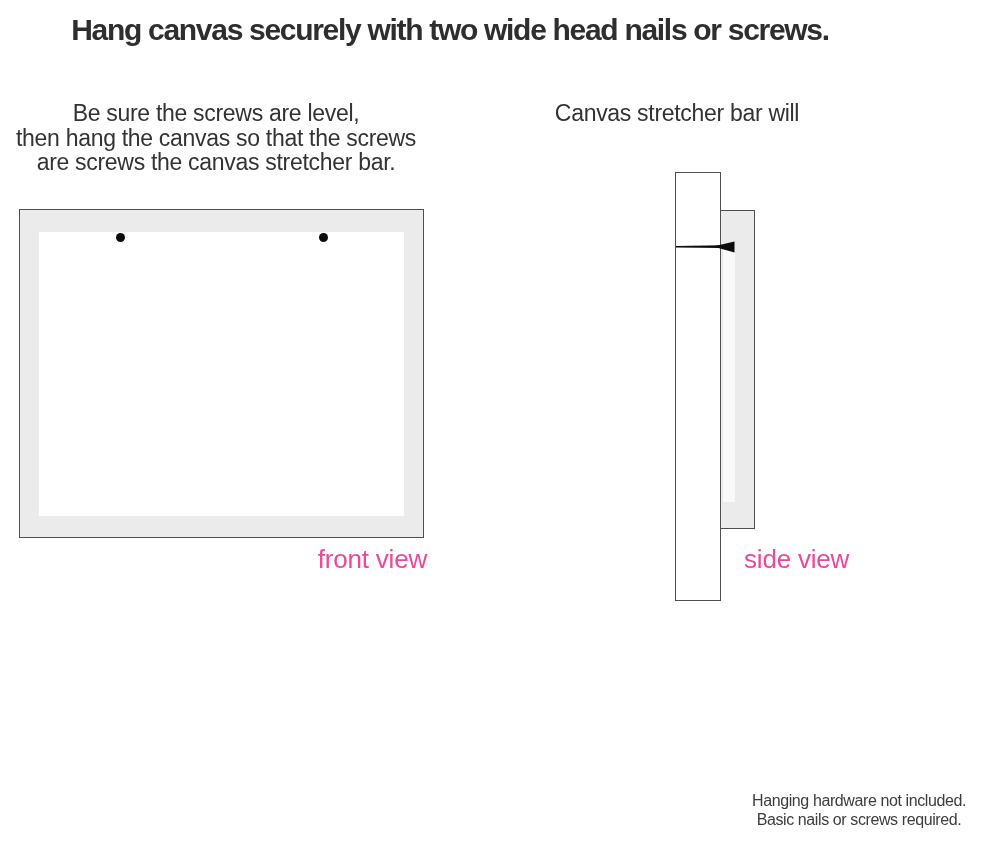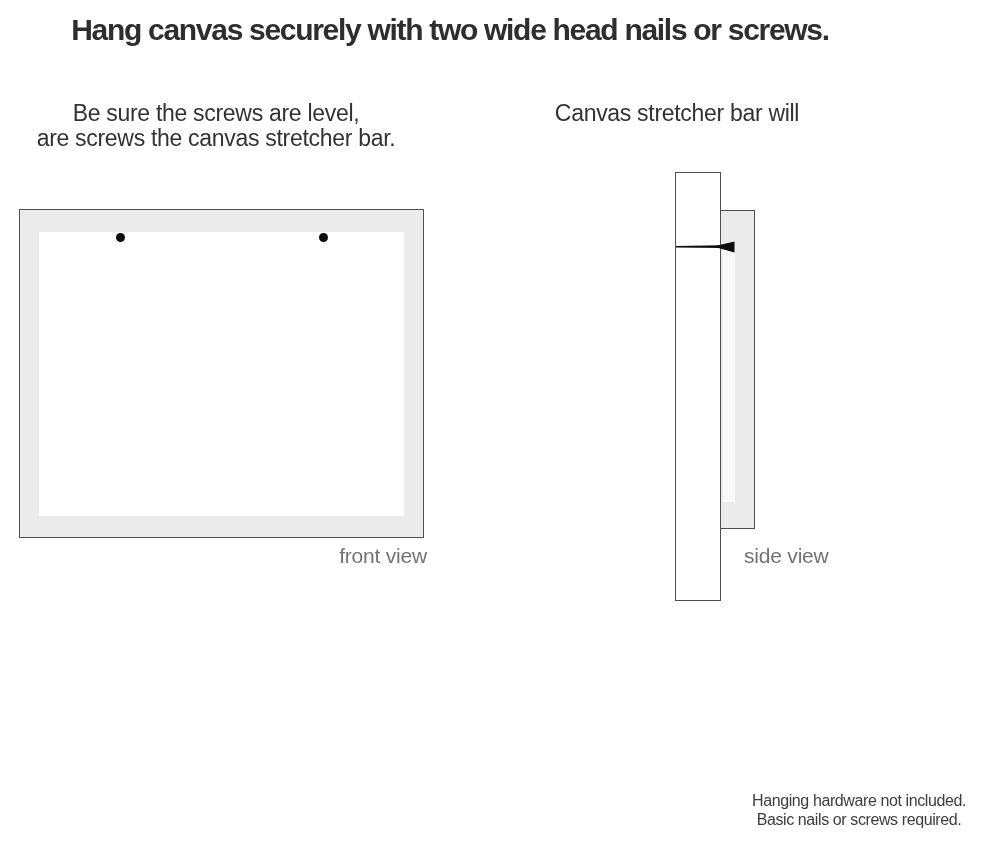--- a/index.html
+++ b/index.html
@@ -41,24 +41,24 @@
     left: 0;
     top: 101px;
     width: 432px;
   }
   .instruction-right {
     left: 527px;
     top: 101px;
     width: 300px;
   }
   .view-label {
-    font-size: 21px;
+    font-size: 26px;
     font-weight: 300;
     letter-spacing: -0.2px;
-    color: #737373;
+    color: #ec4899;
     top: 544px;
     white-space: nowrap;
   }
   .front-view-label {
     left: 227px;
     width: 200px;
     text-align: right;
   }
   .side-view-label {
     left: 744px;
@@ -140,20 +140,21 @@
     z-index: 4;
   }
 </style>
 </head>
 <body>
 
 <div class="abs page-title">Hang canvas securely with two wide head nails or screws.</div>
 
 <div class="abs instruction instruction-left">
   <div>Be sure the screws are level,</div>
+  <div>then hang the canvas so that the screws</div>
   <div>are screws the canvas stretcher bar.</div>
 </div>
 
 <div class="abs instruction instruction-right">
   <div>Canvas stretcher bar will</div>
 </div>
 
 <div class="abs front-canvas-outer"></div>
 <div class="abs front-canvas-inner"></div>
 <div class="abs screw-dot screw-dot-left"></div>

